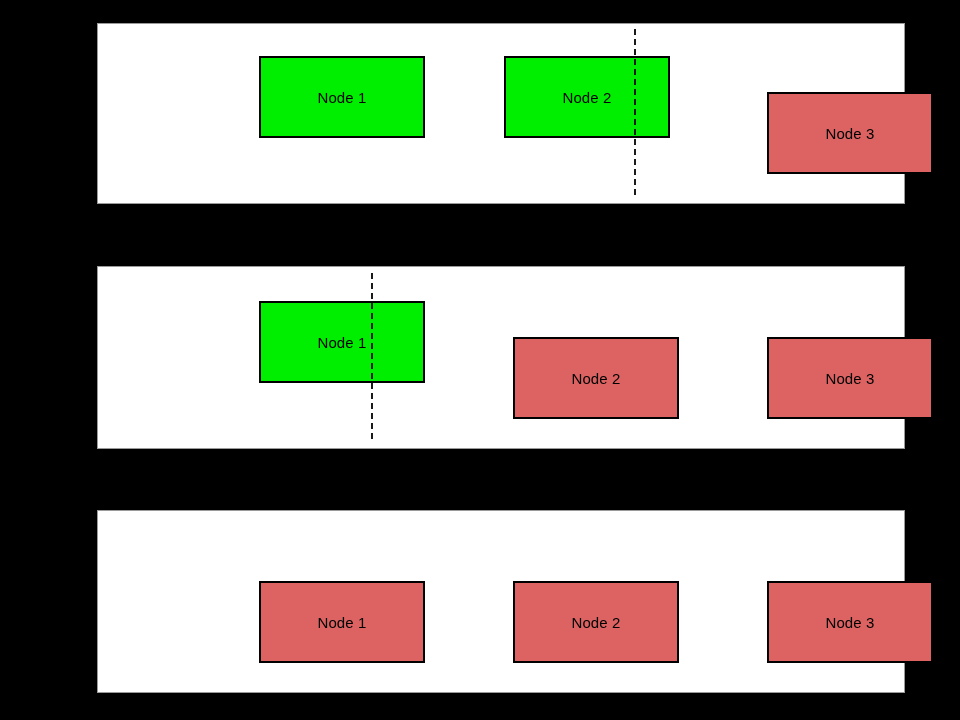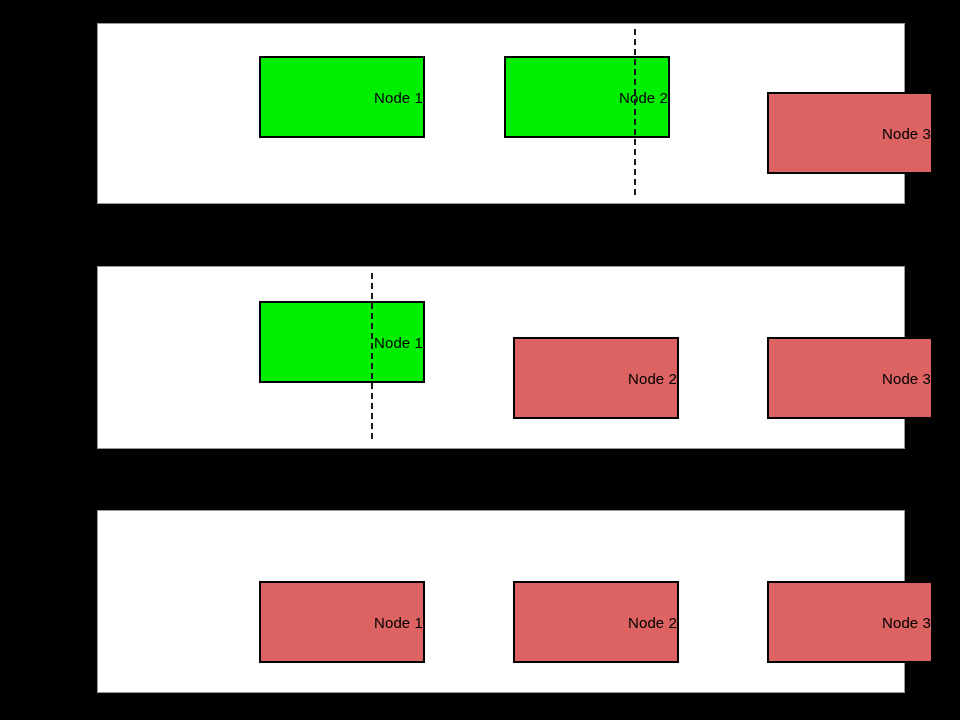--- a/index.html
+++ b/index.html
@@ -38,21 +38,21 @@
   #panel-3 { top: 510px; height: 183px; }
 
   .node-box {
     position: absolute;
     width: 166px;
     height: 82px;
     border: 2px solid #000000;
     box-sizing: border-box;
     display: flex;
     align-items: center;
-    justify-content: flex-end;
+    justify-content: center;
   }
 
   .node-up   { background: #00ee00; }
   .node-down { background: #dd6363; margin-top: 36px; }
 
   .node-label {
     font-family: "Liberation Sans", sans-serif;
     font-size: 15px;
     color: #000000;
     line-height: 1;

